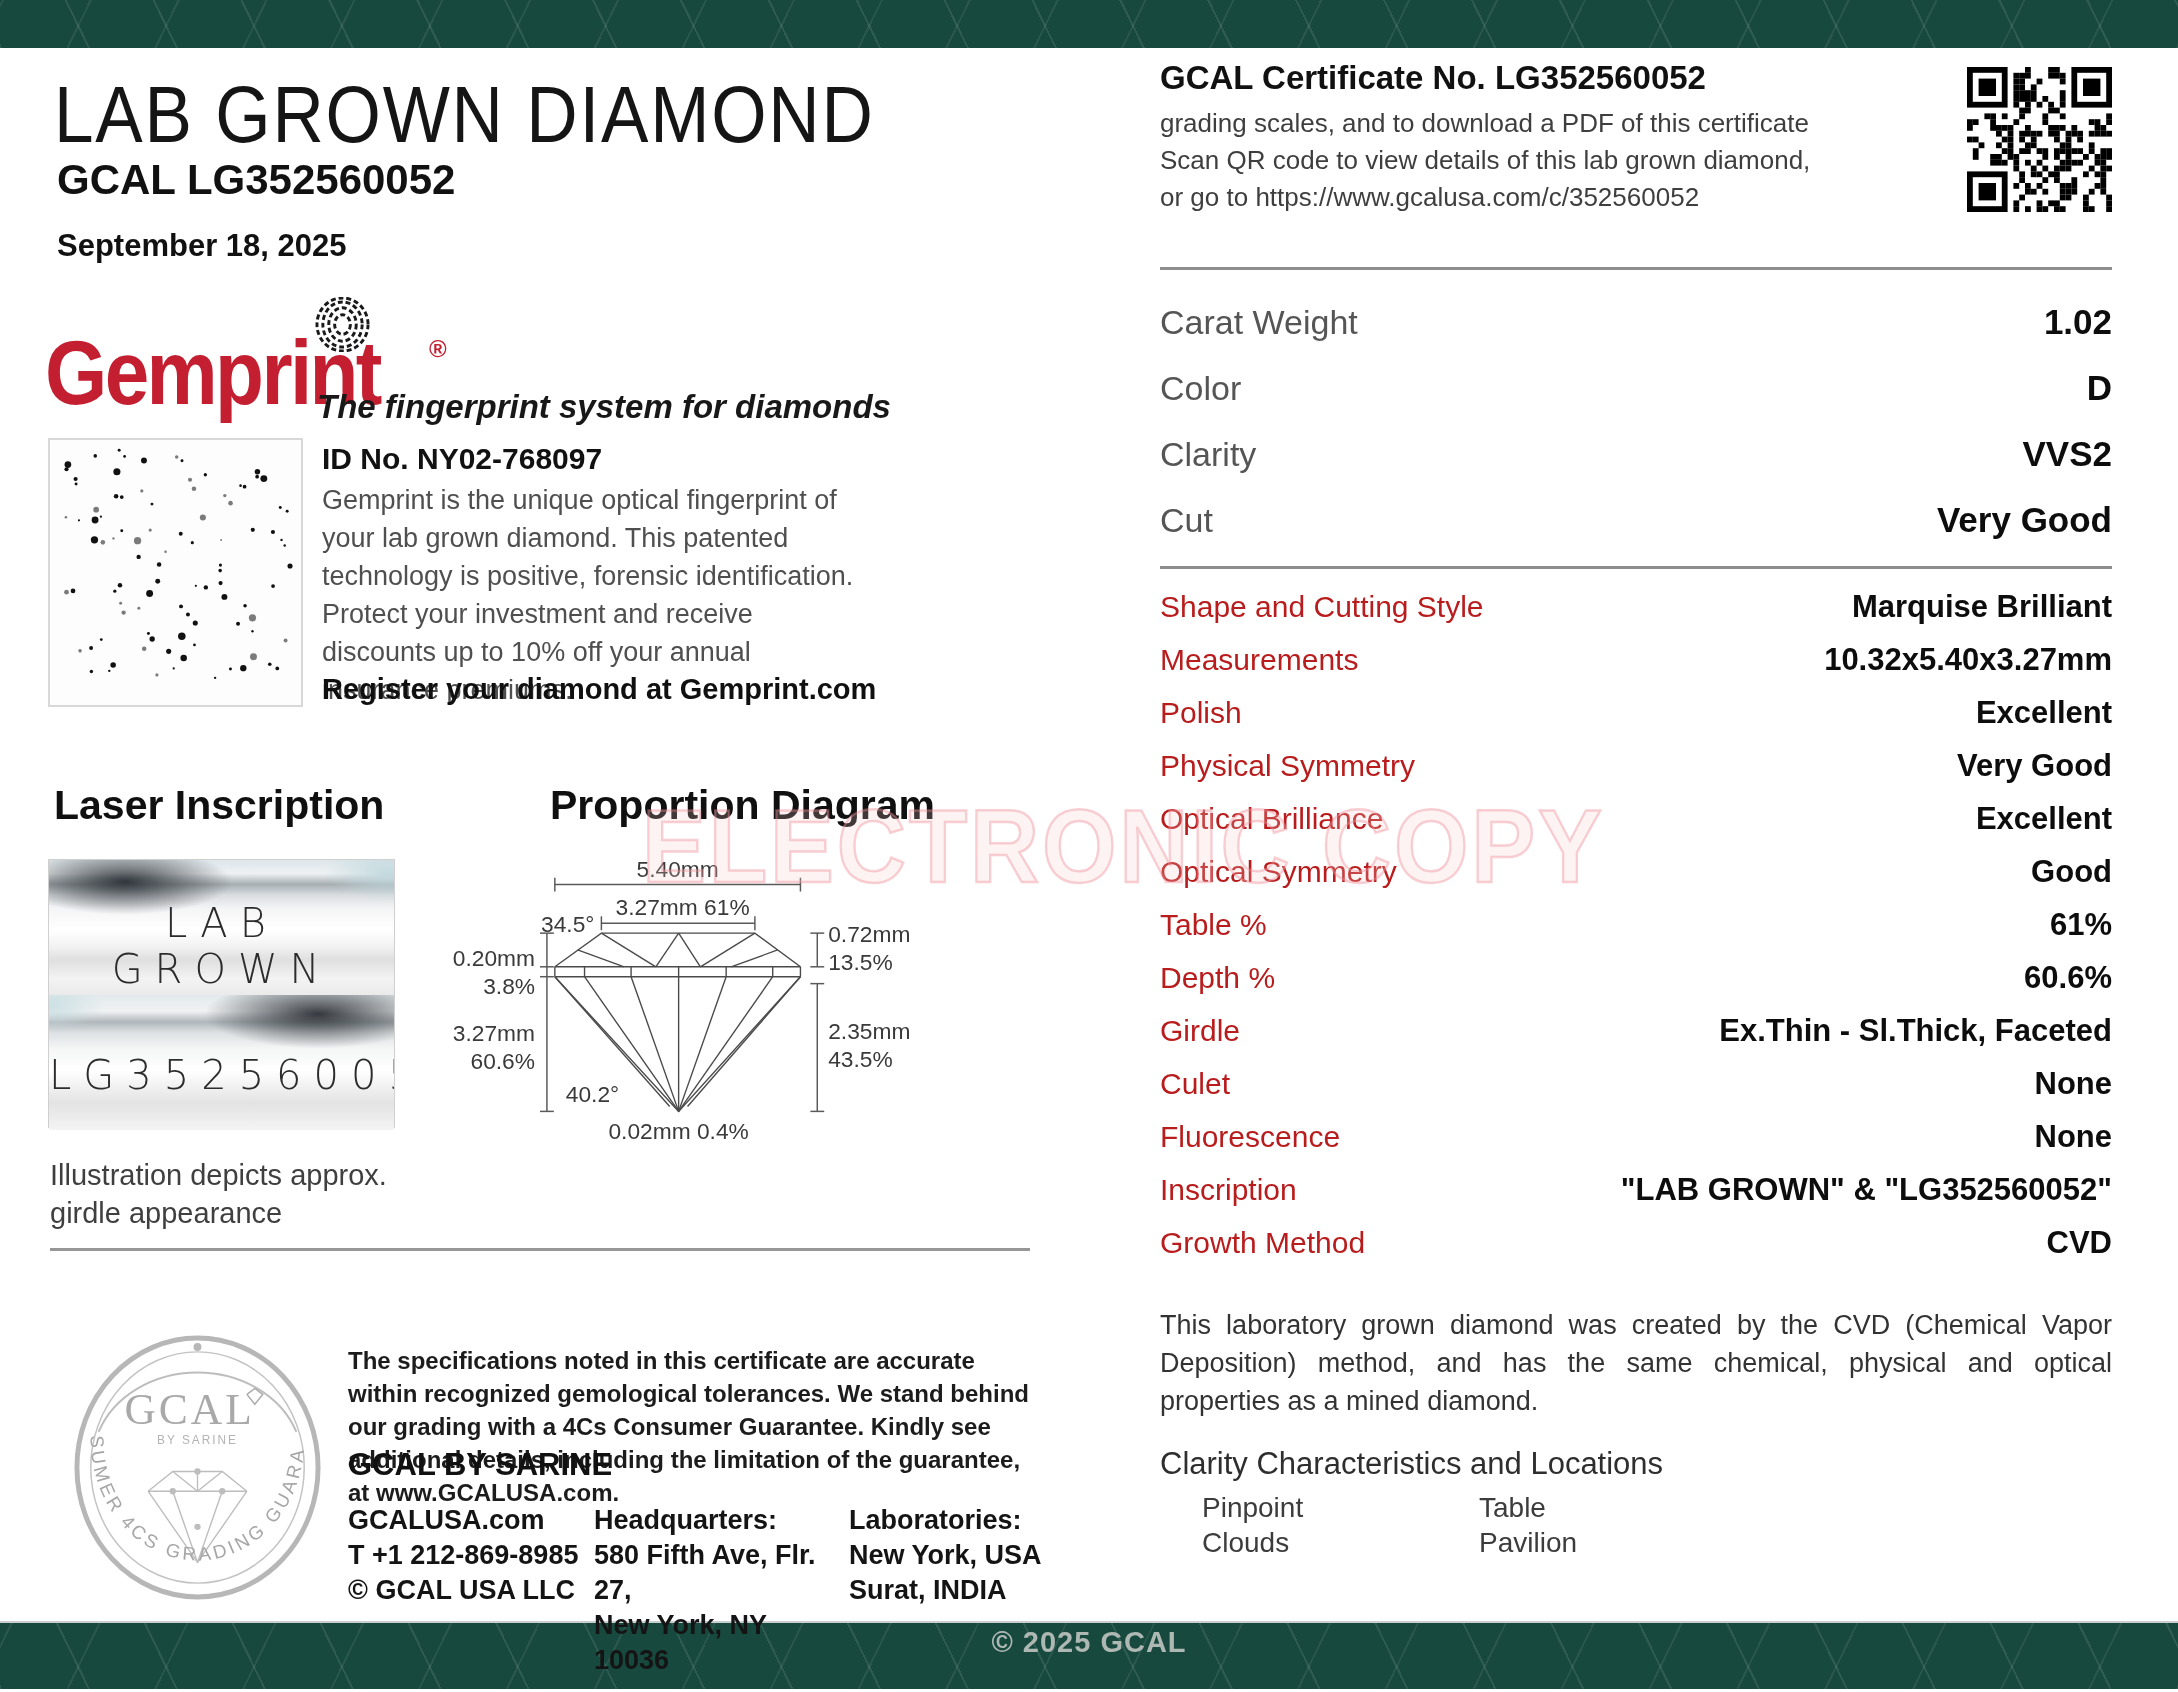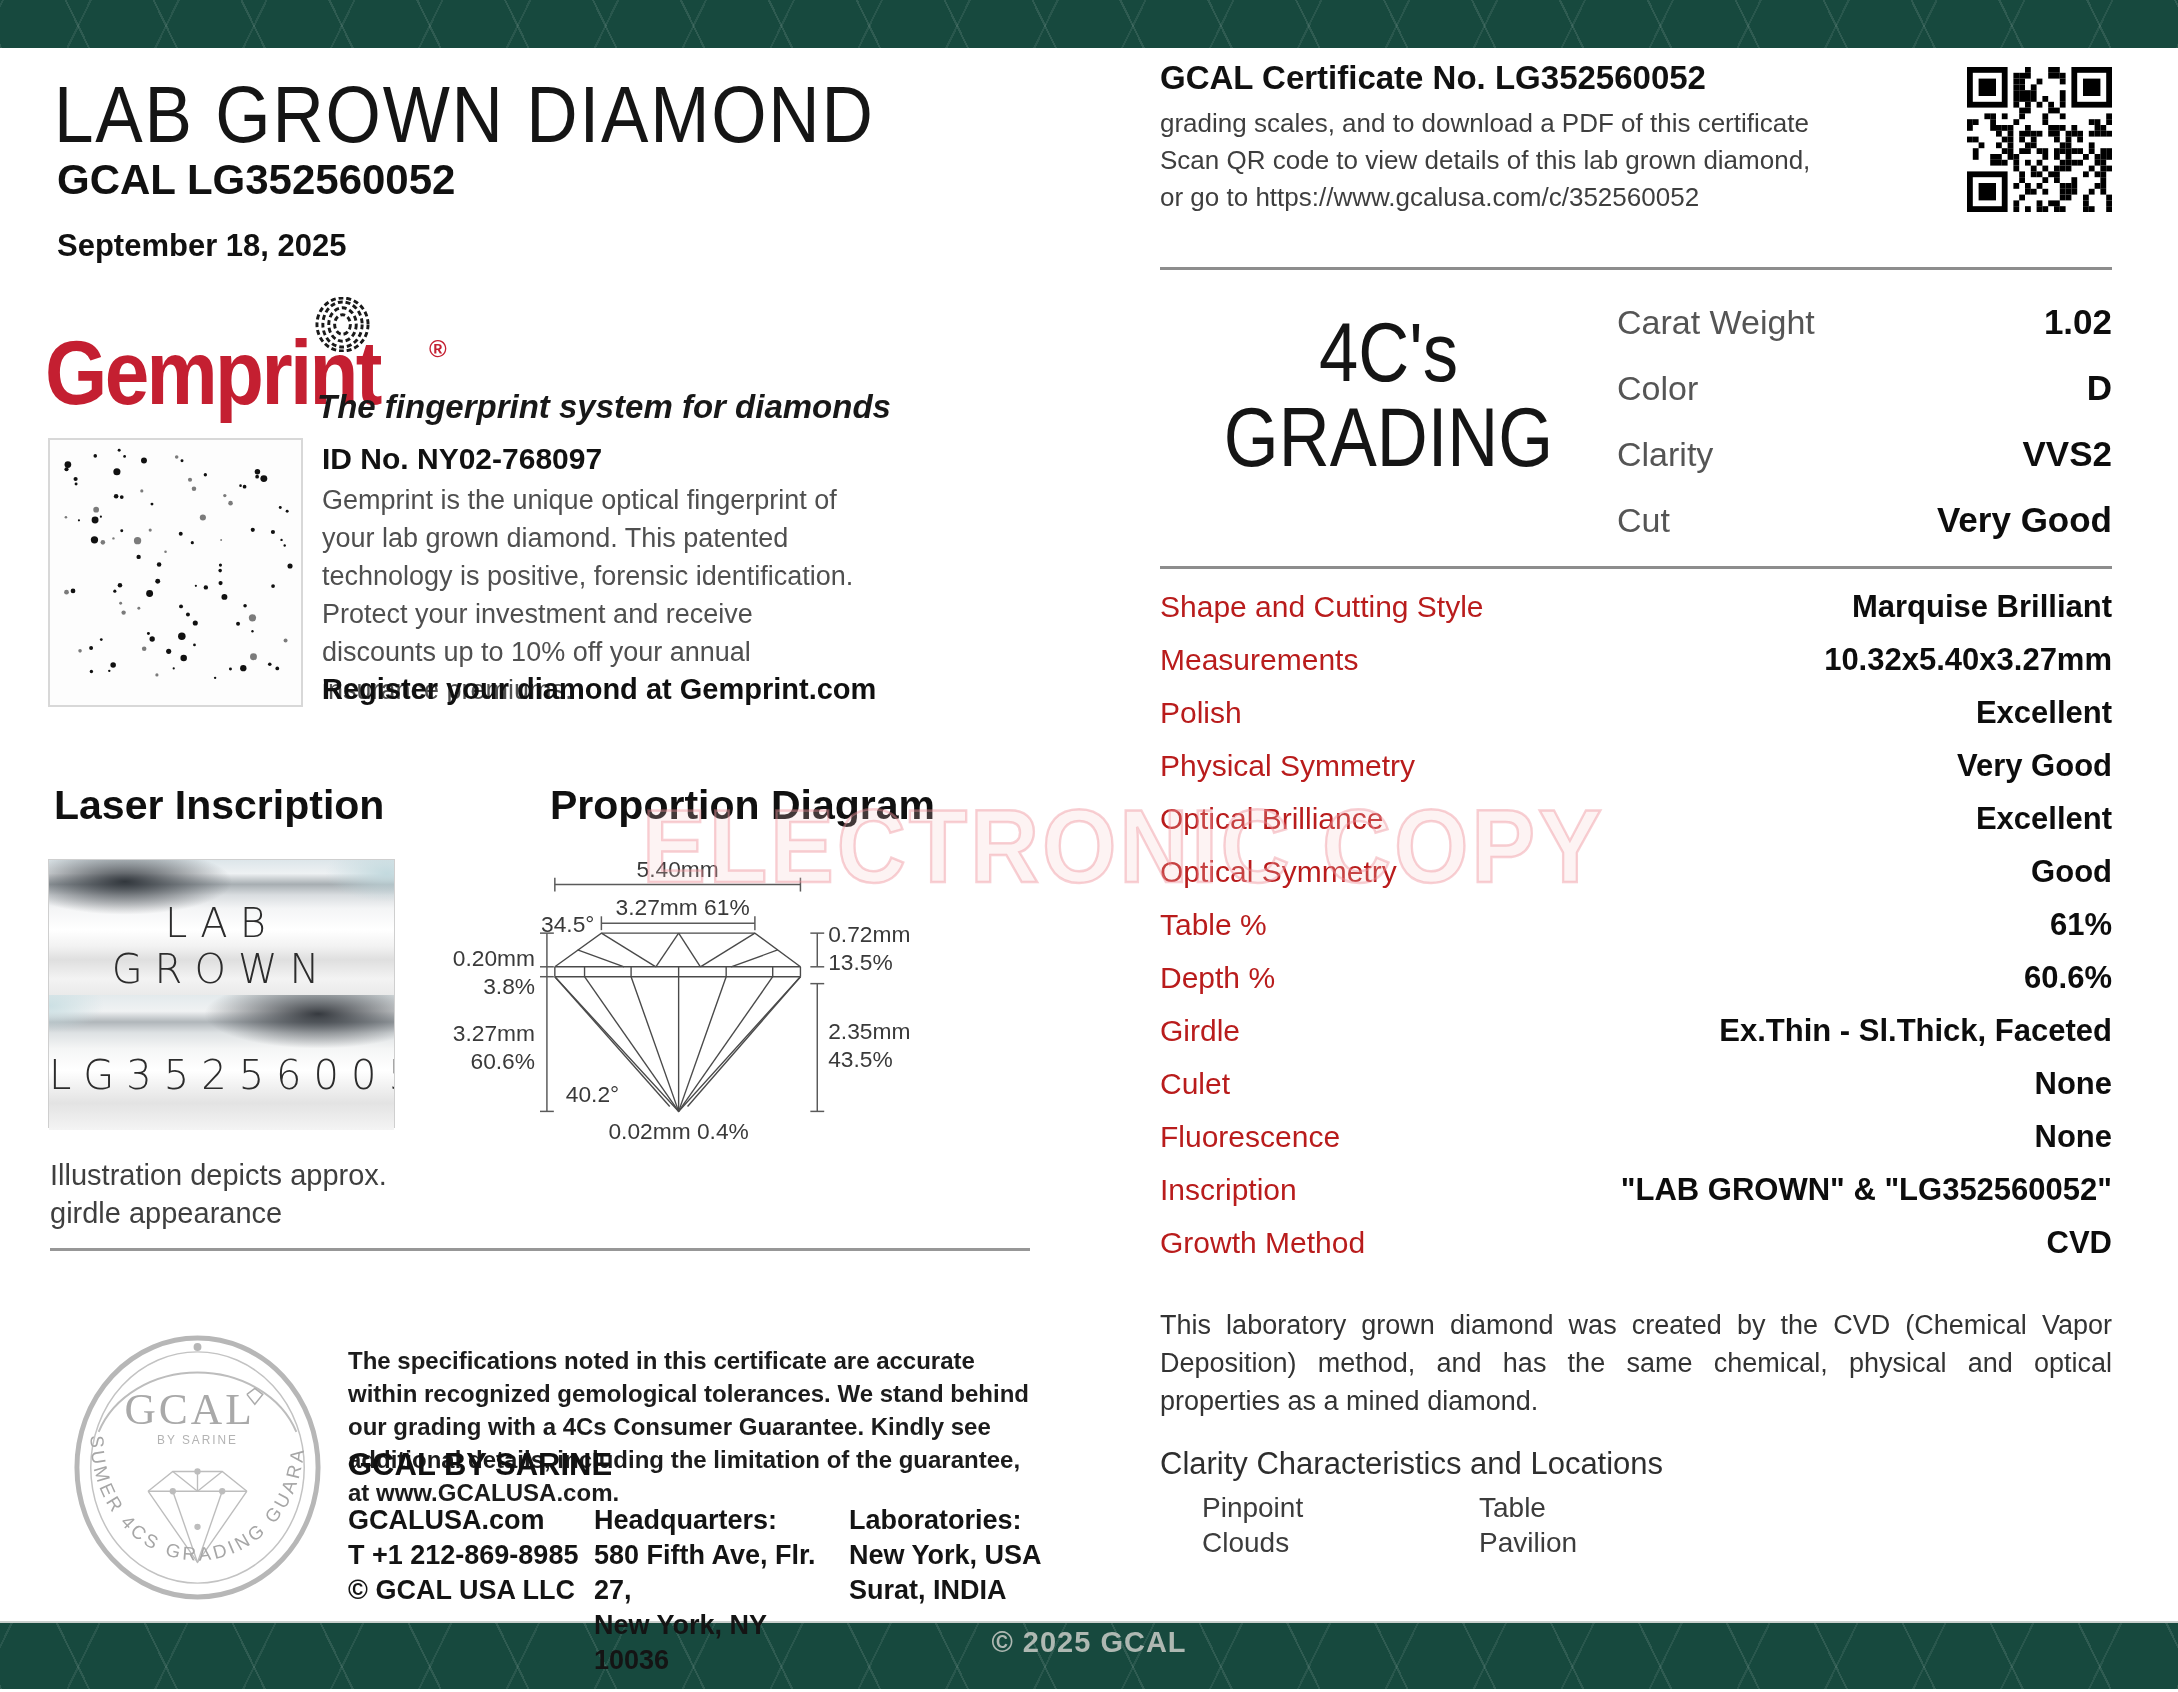--- a/index.html
+++ b/index.html
@@ -611,24 +611,20 @@
   <div class="r-title">GCAL Certificate No. LG352560052</div>
   <div class="r-scan">
     <div>grading scales, and to download a PDF of this certificate</div>
     <div>Scan QR code to view details of this lab grown diamond,</div>
     <div>or go to https://www.gcalusa.com/c/352560052</div>
   </div>
 
   <div class="r-divider hr1"></div>
 
   <div class="grading-wrap">
-    <div class="grading-head">
-      <div>4C's</div>
-      <div>GRADING</div>
-    </div>
     <div class="grading-table">
       <div class="grading-row">
         <span class="grading-label">Carat Weight</span>
         <span class="grading-value">1.02</span>
       </div>
       <div class="grading-row">
         <span class="grading-label">Color</span>
         <span class="grading-value">D</span>
       </div>
       <div class="grading-row">

